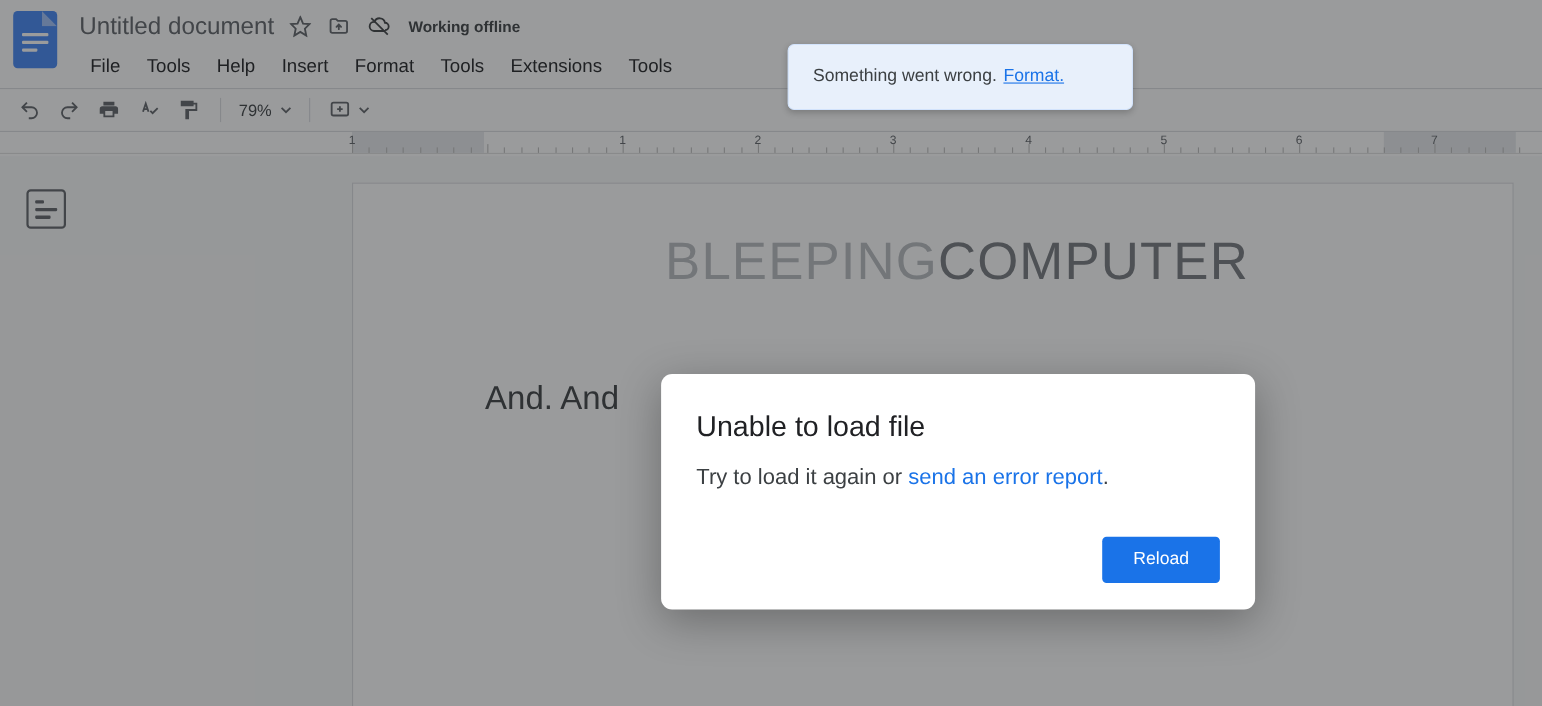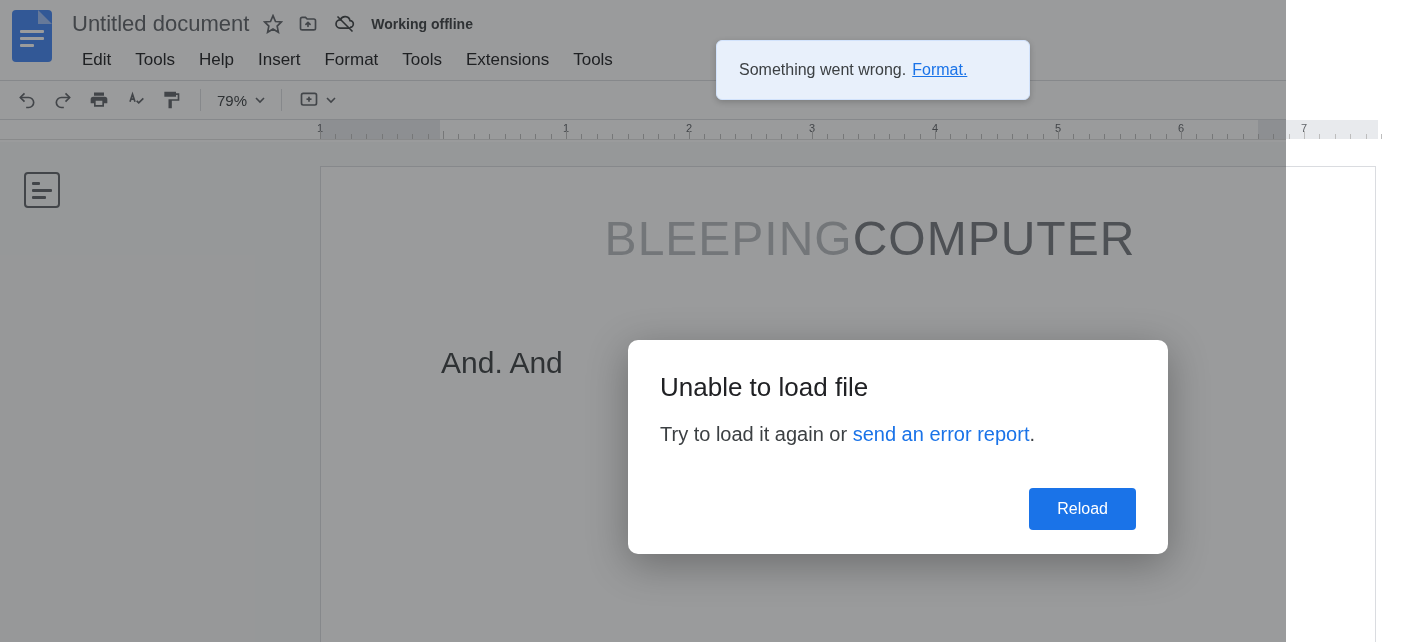--- a/index.html
+++ b/index.html
@@ -1,17 +1,17 @@
 <!DOCTYPE html>
 <html><head>
 <meta charset="utf-8">
 <style>
   * { box-sizing: border-box; margin: 0; padding: 0; }
   html, body { width: 1402px; height: 642px; font-family: Arial, "Helvetica Neue", sans-serif; overflow: hidden; background: #fff; }
-  .app { position: relative; width: 1286px; height: 642px; background: #fff; }
+  .app { position: relative; width: 1402px; height: 642px; background: #fff; }
 
   
   .titlebar { display: flex; align-items: flex-start; padding: 8px 12px 0 12px; height: 80px; }
   .doc-icon { width: 40px; height: 52px; background: #4285f4; border-radius: 4px; position: relative; margin-right: 20px; margin-top: 2px; flex: 0 0 auto; }
   .doc-icon::before { content: ""; position: absolute; top: 0; right: 0; width: 14px; height: 14px; background: #a1c2fa; clip-path: polygon(0 0, 100% 100%, 0 100%); }
   .doc-icon-lines { position: absolute; left: 8px; right: 8px; top: 20px; }
   .doc-icon-lines span { display: block; height: 3px; background: #fff; margin-bottom: 4px; border-radius: 1px; }
   .doc-icon-lines span:nth-child(3) { width: 60%; }
 
   .title-stack { display: flex; flex-direction: column; }
@@ -53,21 +53,21 @@
   .body-text { margin-top: 80px; font-size: 30px; color: #3c4043; }
 
   
   .dim { position: absolute; inset: 0; background: rgba(32,33,36,0.45); }
 
   
   .butterbar { position: absolute; top: 40px; left: 716px; width: 314px; background: #e8f0fb; border: 1px solid #d2e3fc; border-radius: 6px; box-shadow: 0 2px 6px rgba(0,0,0,0.2); padding: 20px 22px; display: flex; align-items: center; gap: 6px; font-size: 16px; color: #3c4043; z-index: 30; }
   .butterbar a { color: #1a73e8; text-decoration: underline; cursor: pointer; }
 
   
-  .modal { position: absolute; left: 628px; top: 340px; width: 540px; background: #fff; border-radius: 10px; box-shadow: 0 10px 40px rgba(0,0,0,0.3); padding: 32px 32px 24px 32px; z-index: 30; }
+  .modal { position: absolute; left: 601px; top: 340px; width: 540px; background: #fff; border-radius: 10px; box-shadow: 0 10px 40px rgba(0,0,0,0.3); padding: 32px 32px 24px 32px; z-index: 30; }
   .modal h2 { font-family: "Google Sans", Arial, sans-serif; font-size: 26px; font-weight: 400; color: #202124; margin-bottom: 20px; }
   .modal p { font-size: 20px; color: #3c4043; margin-bottom: 42px; }
   .modal p a { color: #1a73e8; text-decoration: none; cursor: pointer; }
   .modal-actions { display: flex; justify-content: flex-end; }
   .reload-btn { background: #1a73e8; color: #fff; border: none; border-radius: 4px; font-size: 16px; font-weight: 500; padding: 12px 28px; cursor: pointer; font-family: "Google Sans", Arial, sans-serif; }
 
   svg { display: block; }
 </style>
 </head>
 <body>
@@ -99,21 +99,21 @@
         <span class="tb-icon">
           <svg width="24" height="20" viewBox="0 0 24 24" fill="none" stroke="#3c4043" stroke-width="2">
               <path d="M18 16a4 4 0 0 0 0-8 6 6 0 0 0-11.5-1A5 5 0 0 0 6 17h12"></path>
               <line x1="3" y1="3" x2="21" y2="21"></line>
             </svg>
         </span>
         <span class="offline-label">Working offline</span>
       </div>
 
       <div class="menubar">
-        <span class="mi">Edit</span>
+        <span class="mi">File</span>
         <span class="mi">Tools</span>
         <span class="mi">Help</span>
         <span class="mi">Insert</span>
         <span class="mi">Format</span>
         <span class="mi">Tools</span>
         <span class="mi">Extensions</span>
         <span class="mi">Tools</span>
       </div>
     </div>
   </div>

